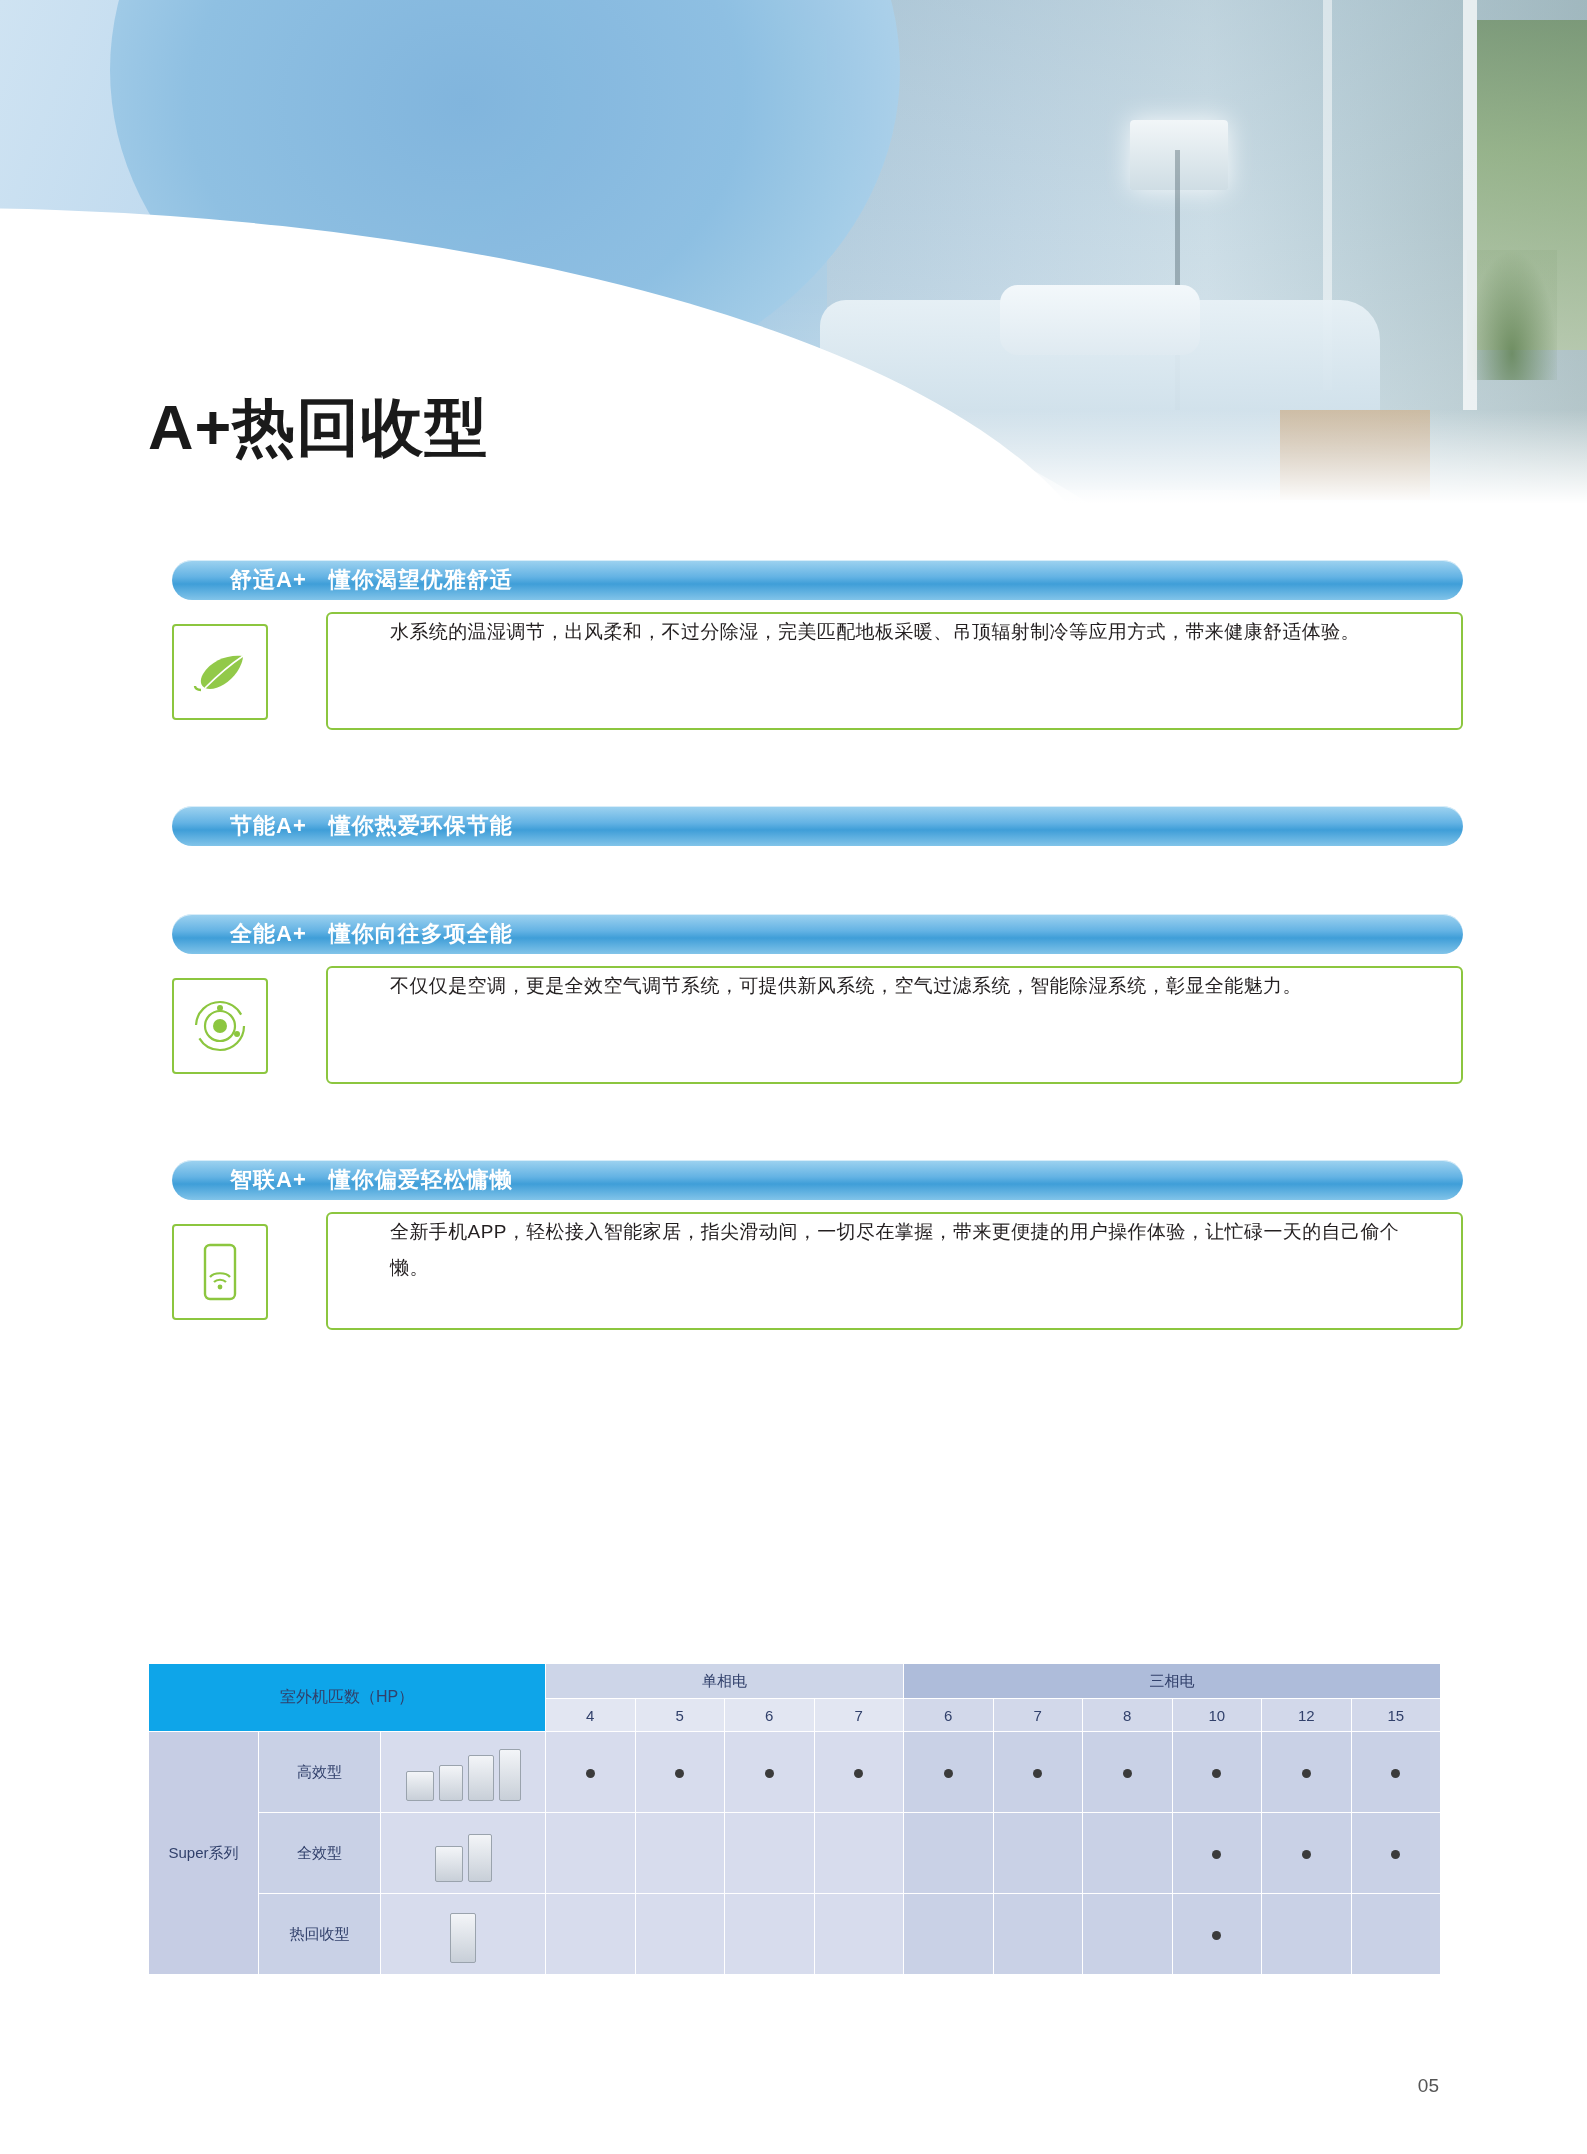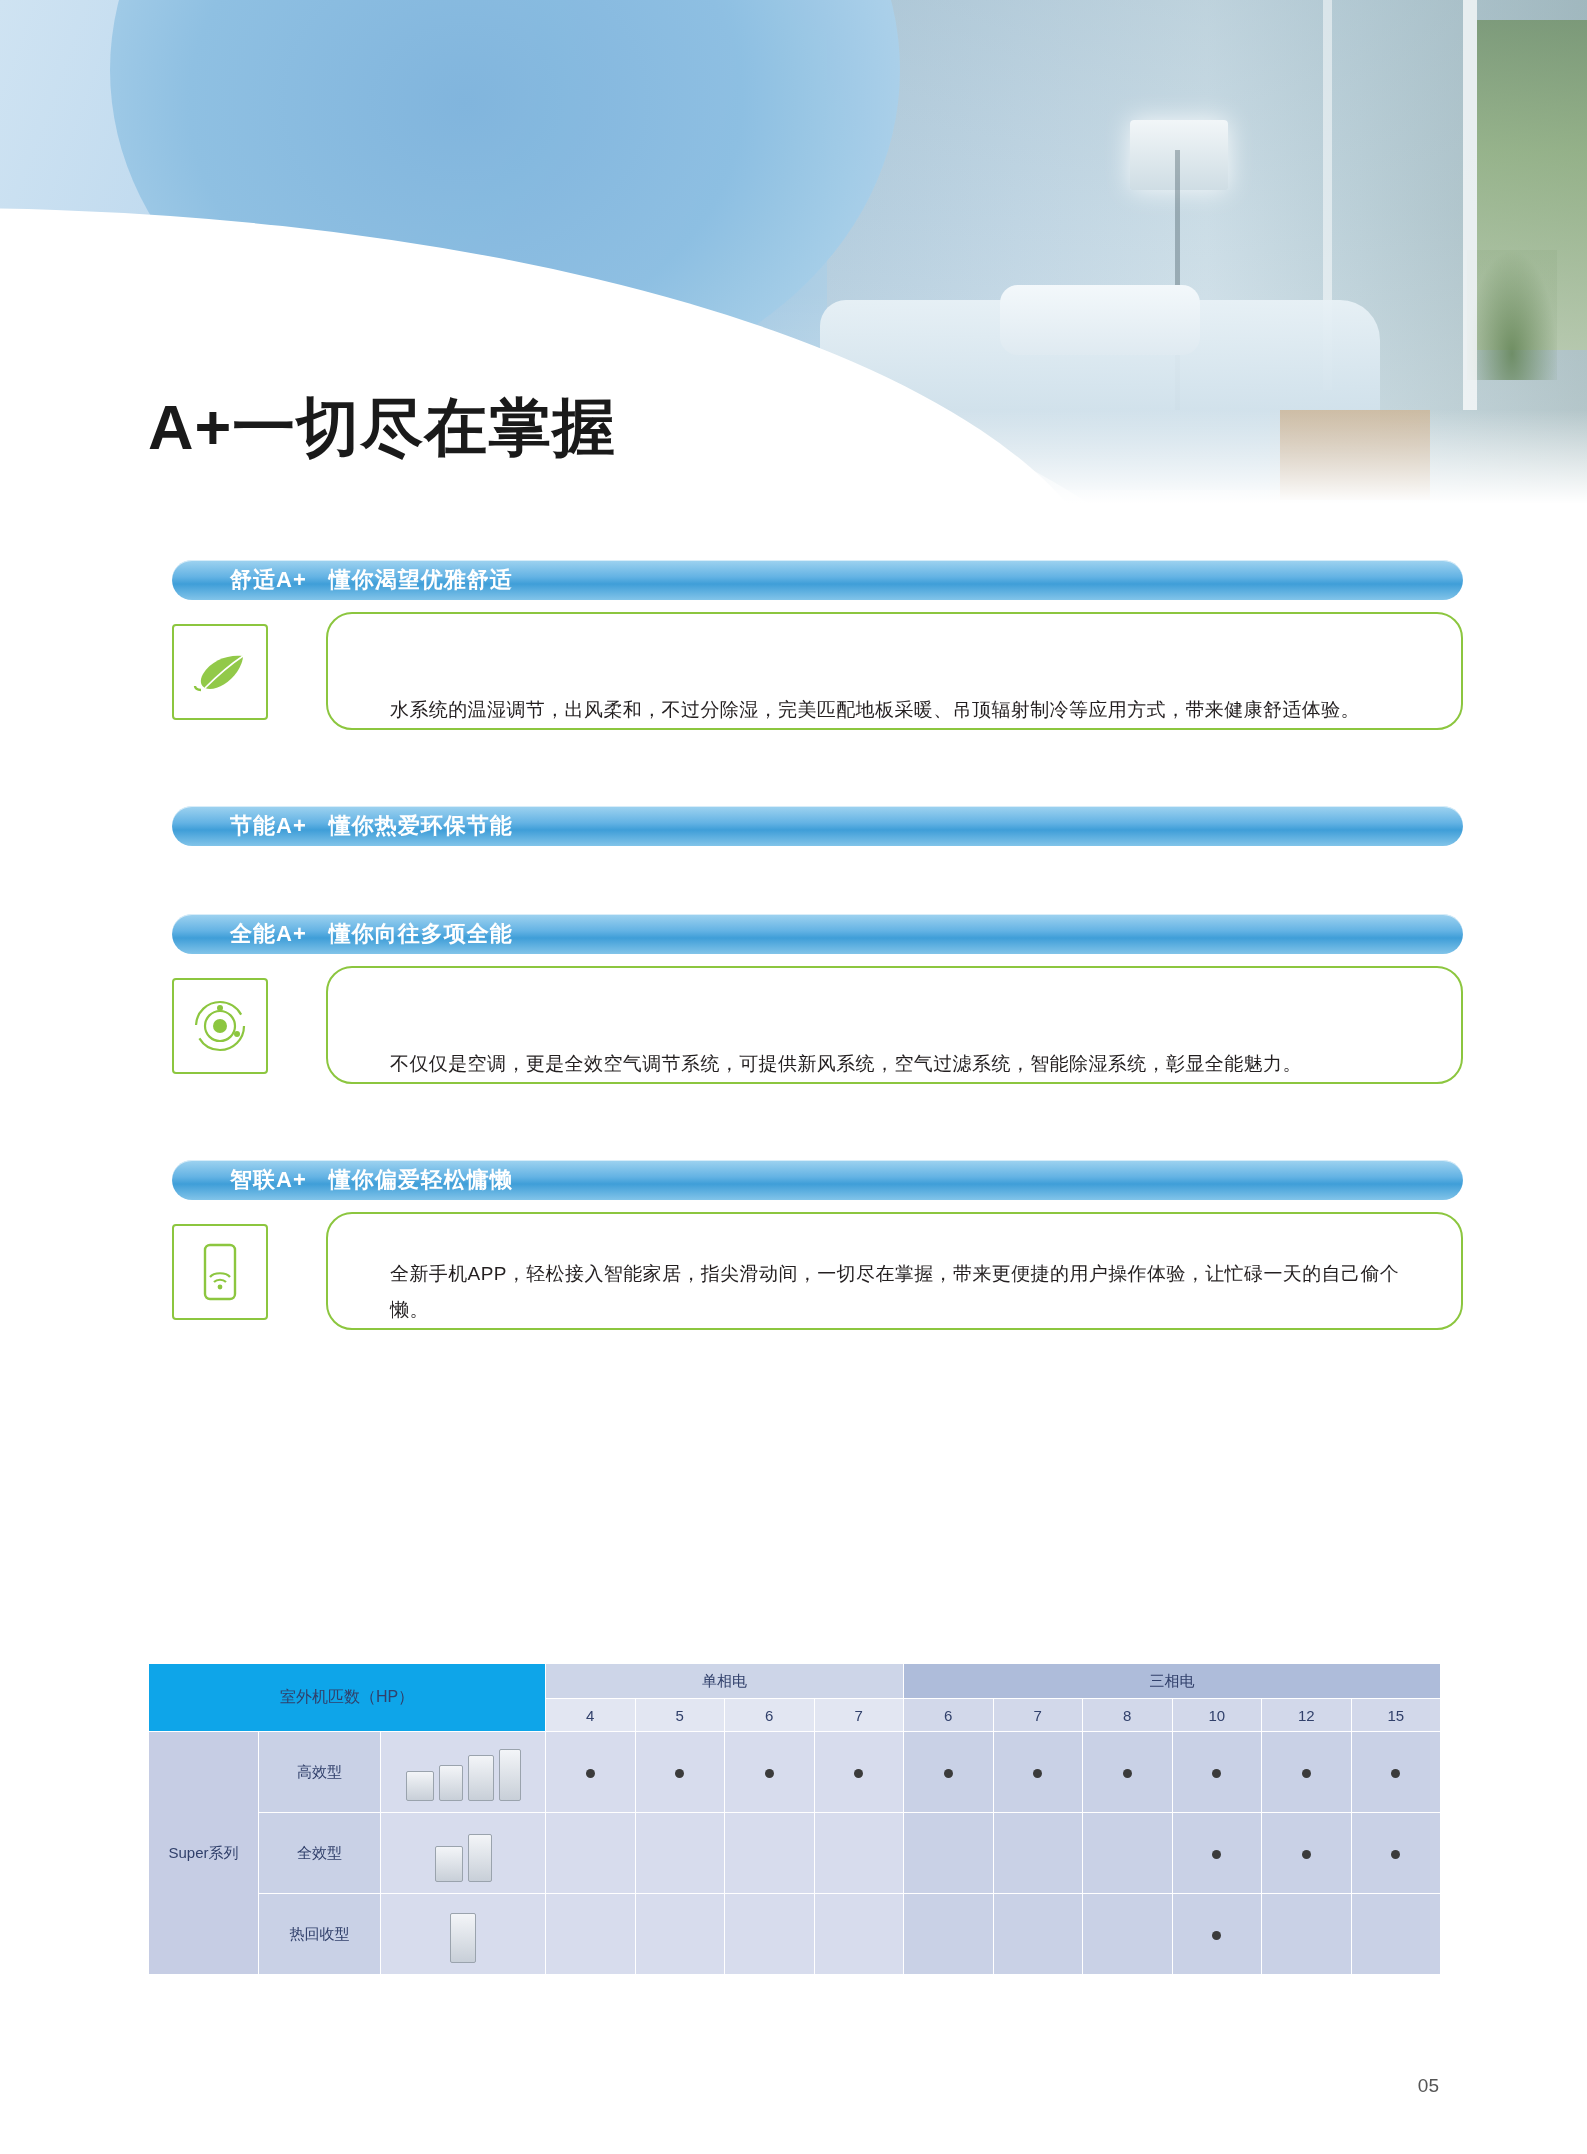--- a/index.html
+++ b/index.html
@@ -202,25 +202,25 @@
     align-items: center;
     justify-content: center;
   }
   .sec-text-box {
     position: absolute;
     left: 302px;
     top: -12px;
     width: 1137px;
     min-height: 118px;
     border: 2px solid #8cc63f;
-    border-radius: 26px;
+    border-radius: 6px;
     background: #ffffff;
     box-sizing: border-box;
     display: flex;
-    align-items: flex-end;
+    align-items: flex-start;
   }
   .sec-text {
     padding: 0 52px 0 62px;
     font-size: 19px;
     line-height: 36px;
     color: #231f20;
     letter-spacing: 0.4px;
   }
 
   
@@ -292,21 +292,21 @@
   <div class="hero-lamp-pole"></div>
   <div class="hero-bed"></div>
   <div class="hero-pillow"></div>
   <div class="hero-floor"></div>
   <div class="hero-blob"></div>
   <div class="hero-curve"></div>
   <div class="hero-curve2"></div>
   <div class="hero-fade-bottom"></div>
 </div>
 
-<div class="page-title">A+一切尽在掌握</div>
+<div class="page-title">A+热回收型</div>
 
 <div class="content">
 
   <div class="section">
     <div class="sec-bar">
       <div class="sec-bar-title">
         <span>舒适A+</span><span class="sub">懂你渴望优雅舒适</span>
       </div>
     </div>
     <div class="sec-body">

